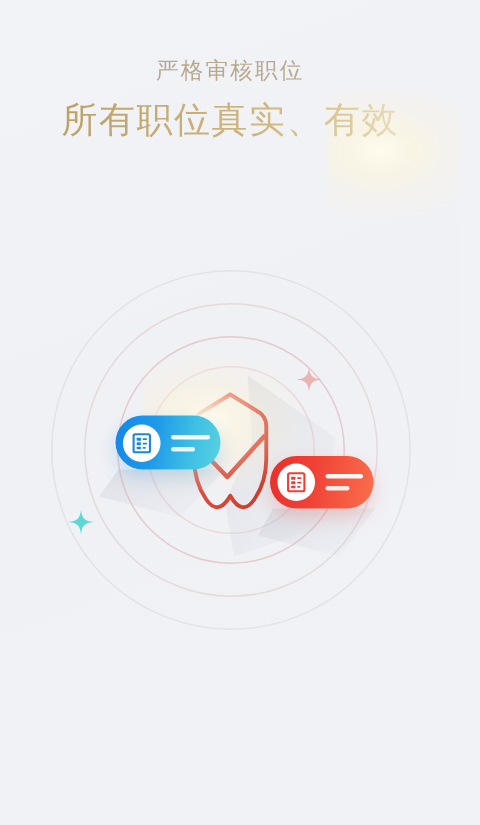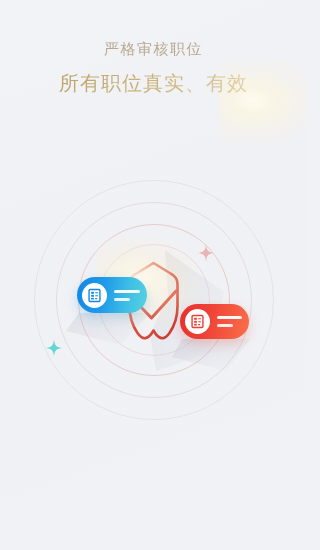--- a/index.html
+++ b/index.html
@@ -13,20 +13,21 @@
     background: #f1f2f6;
     font-family: "Liberation Sans", "DejaVu Sans", sans-serif;
   }
 
   #screen {
     position: relative;
     width: 307px;
     height: 542px;
     background: linear-gradient(160deg, #f2f3f7 0%, #f0f1f5 45%, #f1f2f6 100%);
     overflow: hidden;
+    font-family: Liberation Mono, monospace;
   }
 
   
   .headline-block {
     position: absolute;
     top: 38px;
     left: 0;
     width: 307px;
     text-align: center;
     user-select: none;
@@ -34,21 +35,21 @@
   .headline-sub {
     font-size: 15px;
     line-height: 22px;
     letter-spacing: 1.5px;
     color: #b7a88e;
     font-weight: 400;
     white-space: nowrap;
   }
   .headline-main {
     margin-top: 6px;
-    font-size: 20px;
+    font-size: 24px;
     line-height: 34px;
     letter-spacing: 1px;
     font-weight: 400;
     white-space: nowrap;
     background: linear-gradient(92deg,
         #b79a63 0%,
         #c2a96f 30%,
         #cdb67c 55%,
         #ddcb9c 76%,
         #f0e7cf 92%,

